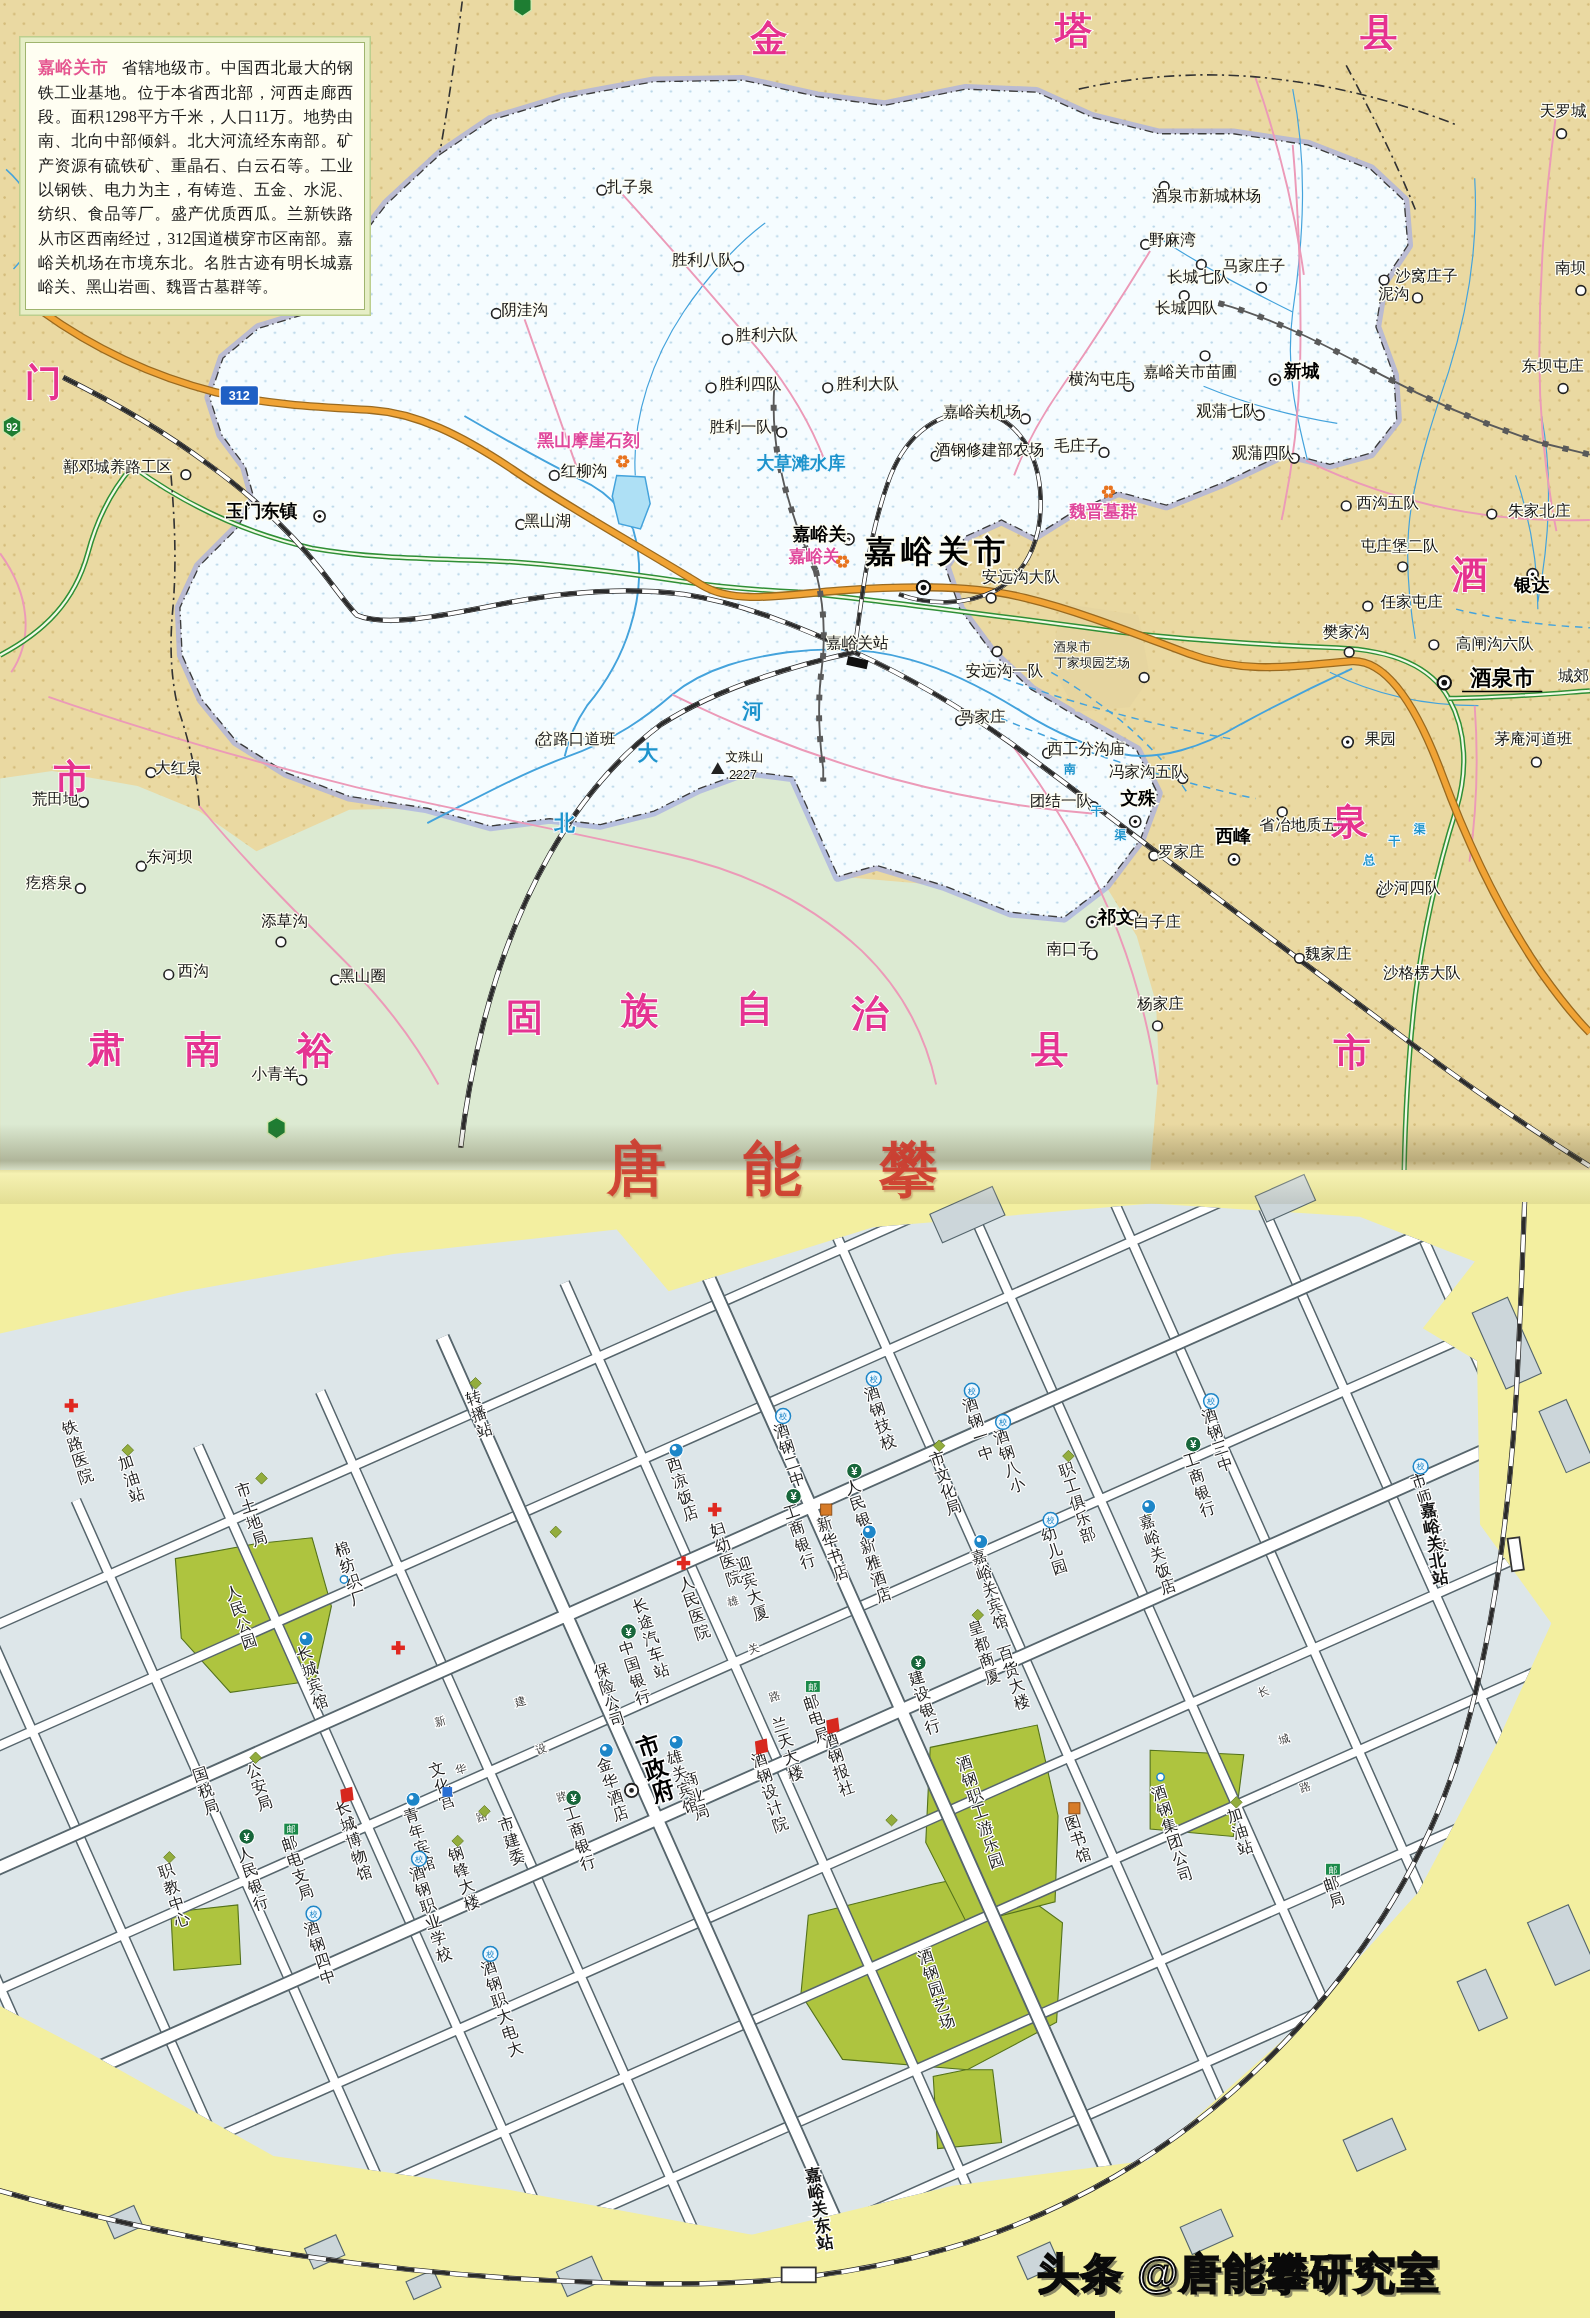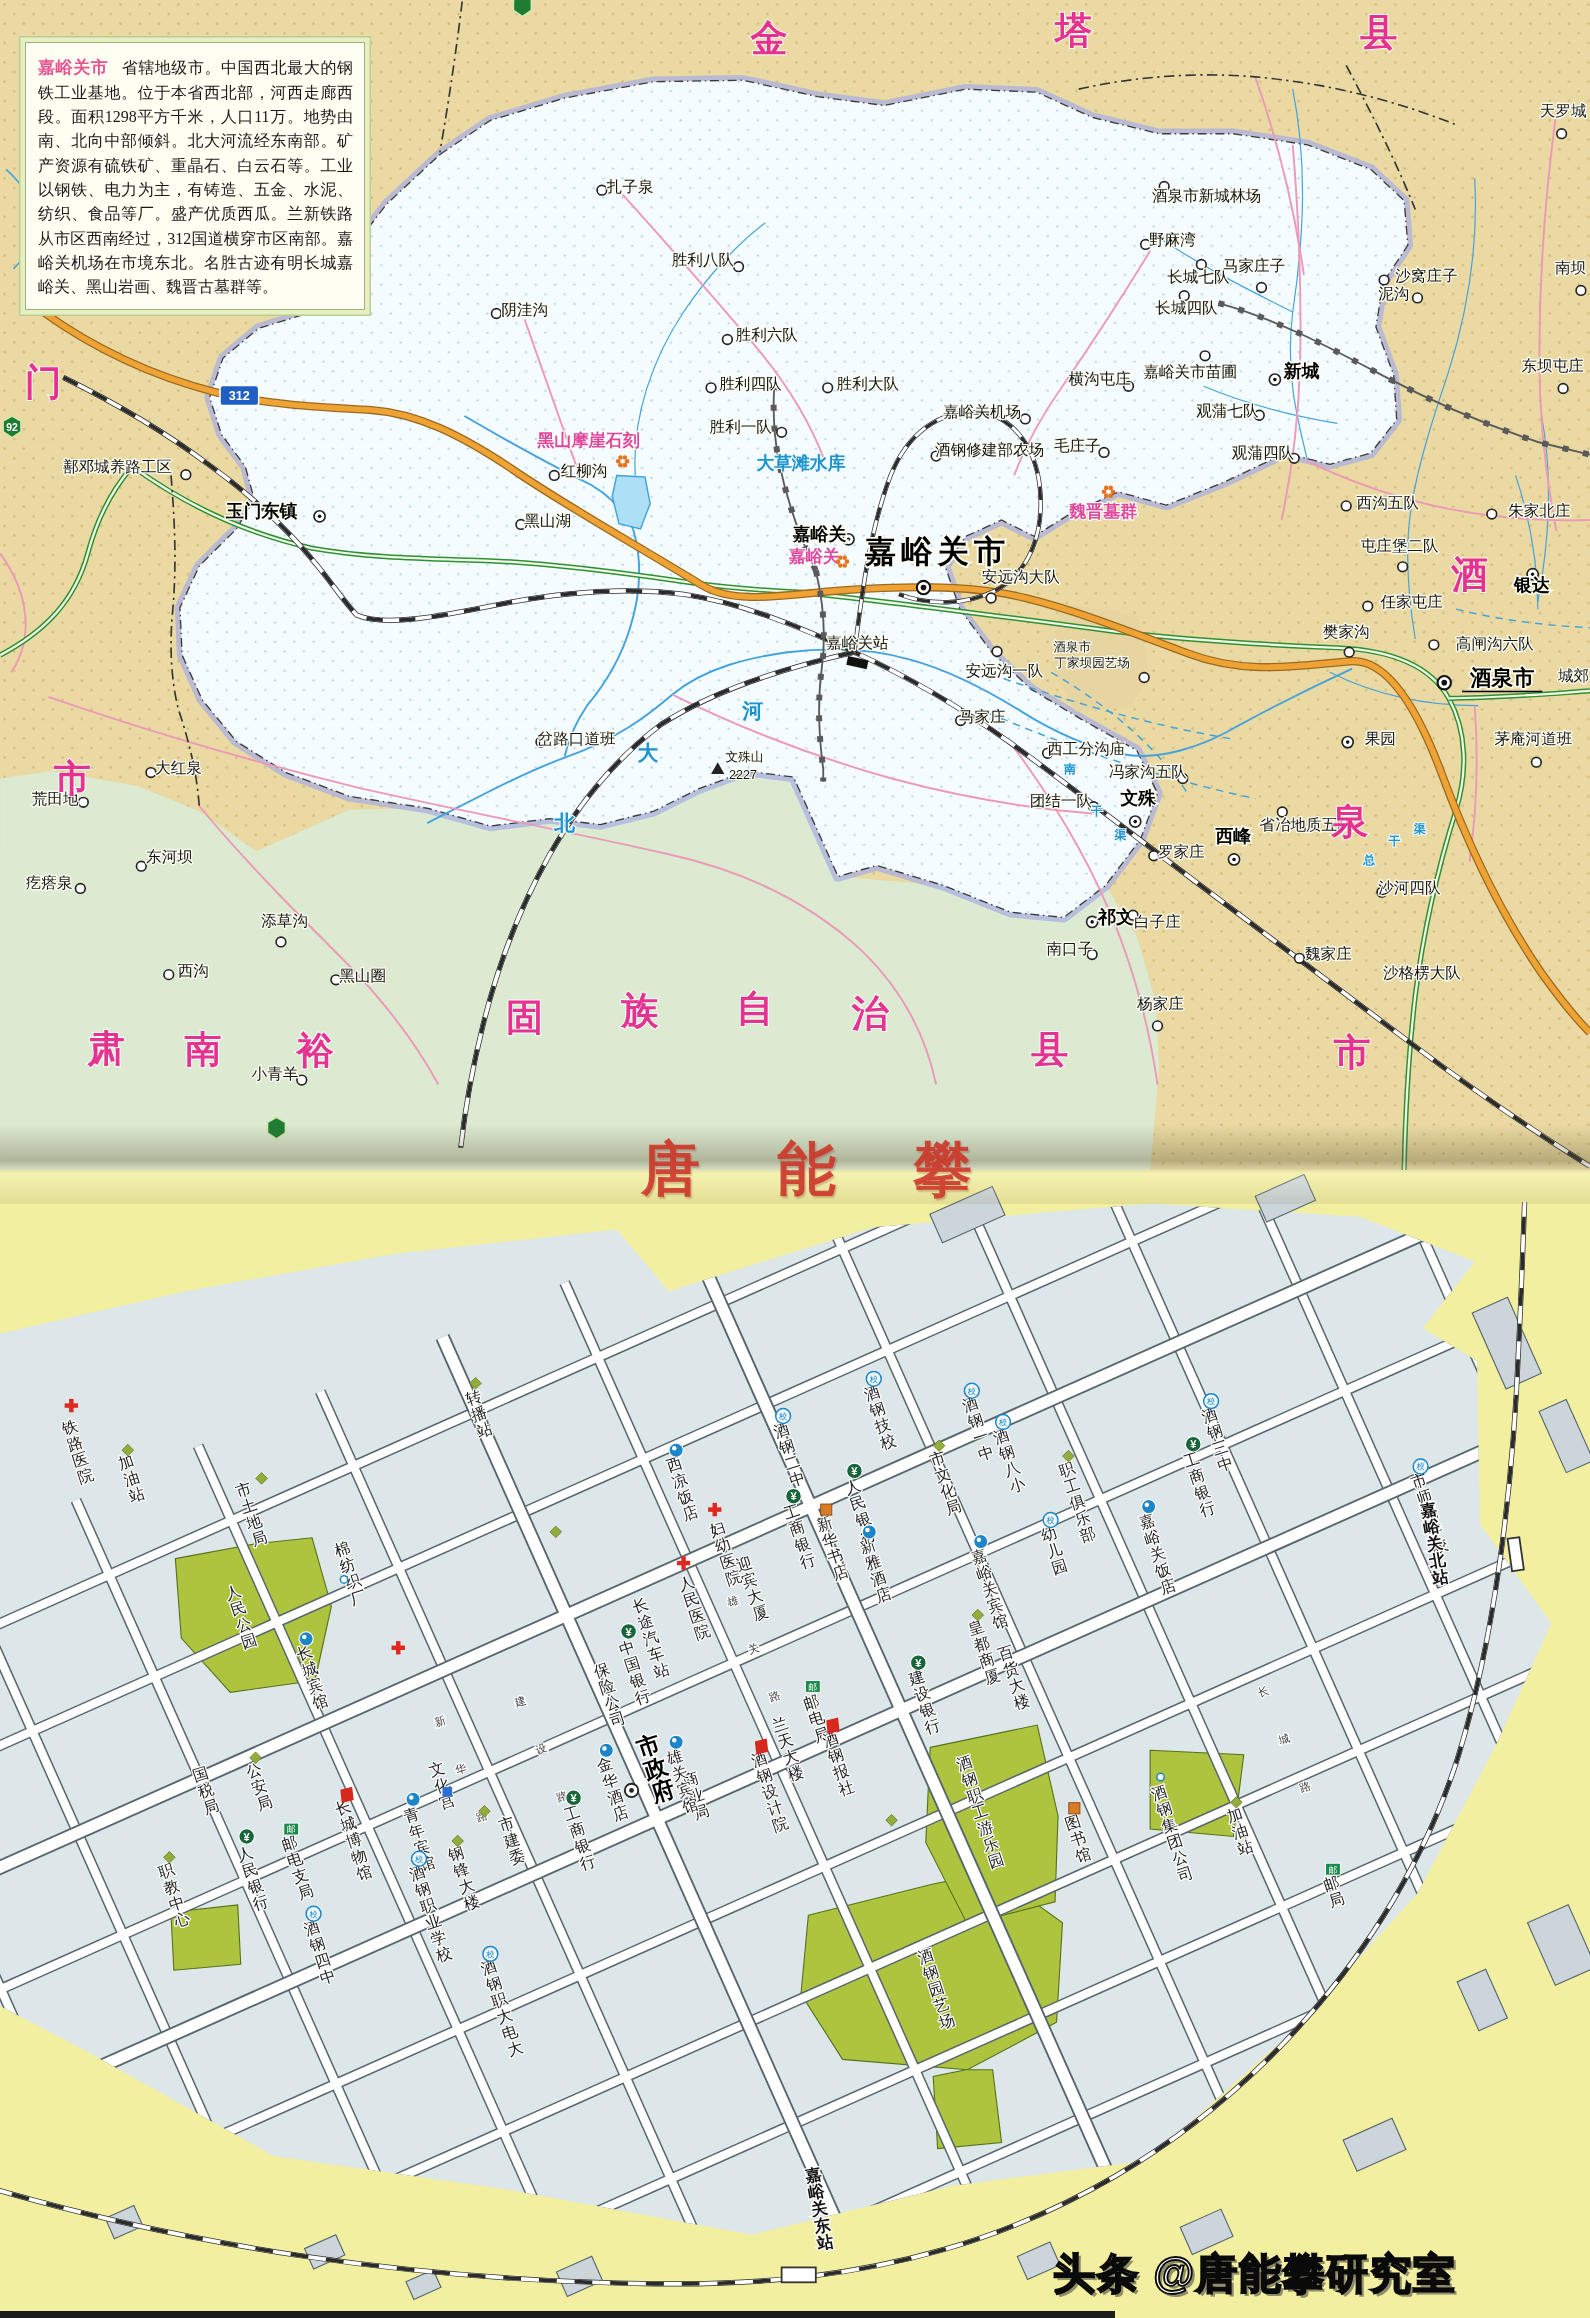--- a/index.html
+++ b/index.html
@@ -27,25 +27,25 @@
   .rc{font-size:15px;fill:#3c3c3c;stroke:#fff;stroke-width:3px;paint-order:stroke;}
   
   #infobox{position:absolute;left:25px;top:42px;width:315px;background:#fffef2;
      border:1.5px solid #9fb46e;box-shadow:0 0 0 4.5px #e6eec6,0 0 0 6px #bccf8e;
      padding:12px 11px 9.7px 12px;font-family:"Liberation Serif",serif;
      font-size:16px;line-height:1.52;color:#181818;text-align:justify;z-index:5;}
   #infobox .t{color:#e5548f;font-weight:bold;font-size:17px;margin-right:13.4px;}
   
   #fold{position:absolute;left:0;top:1124px;width:1590px;height:80px;z-index:4;pointer-events:none;
      background:linear-gradient(180deg,rgba(110,100,60,0) 0%,rgba(90,80,45,.34) 46%,rgba(252,248,225,.28) 62%,rgba(110,100,60,.12) 100%);}
-  #wmfold{position:absolute;left:641px;top:1130px;z-index:6;font-family:"Liberation Serif",serif;
+  #wmfold{position:absolute;left:607px;top:1130px;z-index:6;font-family:"Liberation Serif",serif;
      font-size:59px;font-weight:bold;color:rgba(206,52,40,.88);letter-spacing:77px;white-space:nowrap;
      text-shadow:1.5px 1.5px 1.5px rgba(120,30,20,.25);}
   #wmcorner{position:absolute;left:1037px;top:2246px;z-index:6;font-size:42px;font-weight:bold;color:#fff;
-     -webkit-text-stroke:1.9px #0a0a0a;letter-spacing:1.5px;text-shadow:3px 3px 0 rgba(60,60,60,.55);white-space:nowrap;margin-left:16px;}
+     -webkit-text-stroke:1.9px #0a0a0a;letter-spacing:1.5px;text-shadow:3px 3px 0 rgba(60,60,60,.55);white-space:nowrap;}
   #edgestrip{position:absolute;left:0;top:2311px;width:1115px;height:7.4px;background:#1c1c1e;z-index:6;}
 </style>
 </head>
 <body>
 
 <div id="page">
 
 <svg id="topmap" width="1590" height="1170" viewBox="0 0 2140 1575">
   <defs>
     <pattern id="dc" width="26" height="26" patternUnits="userSpaceOnUse">

